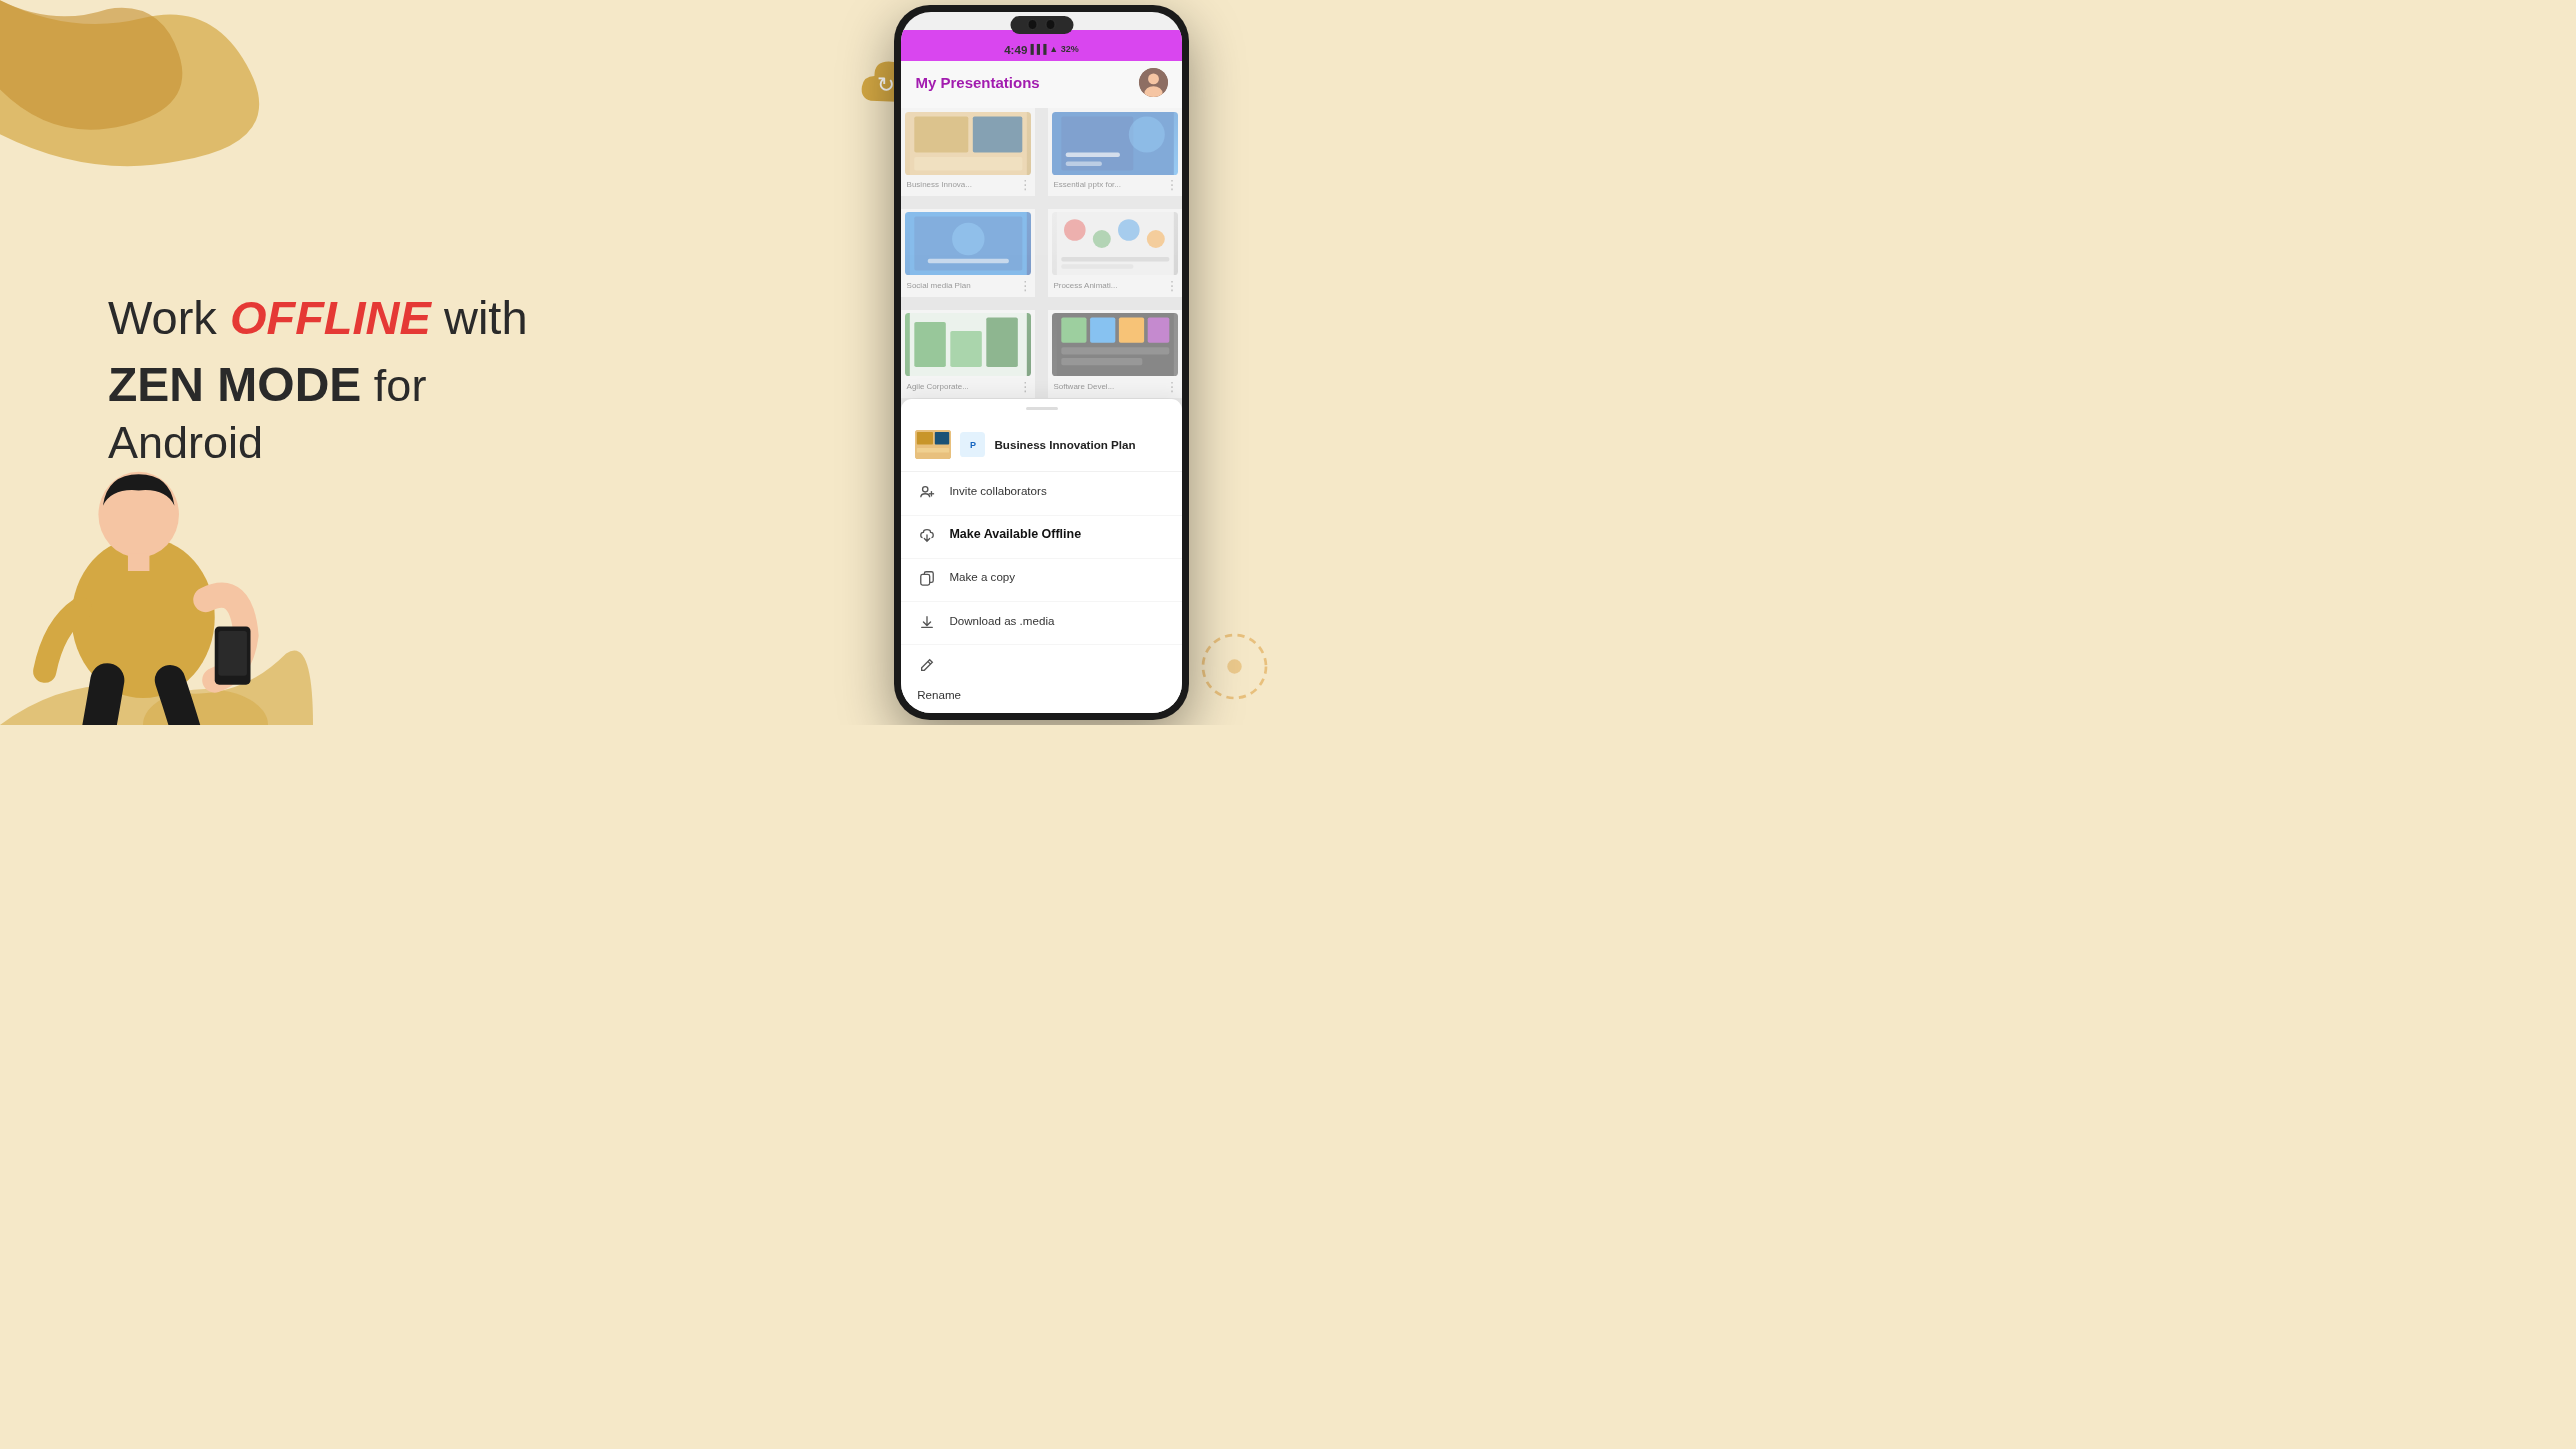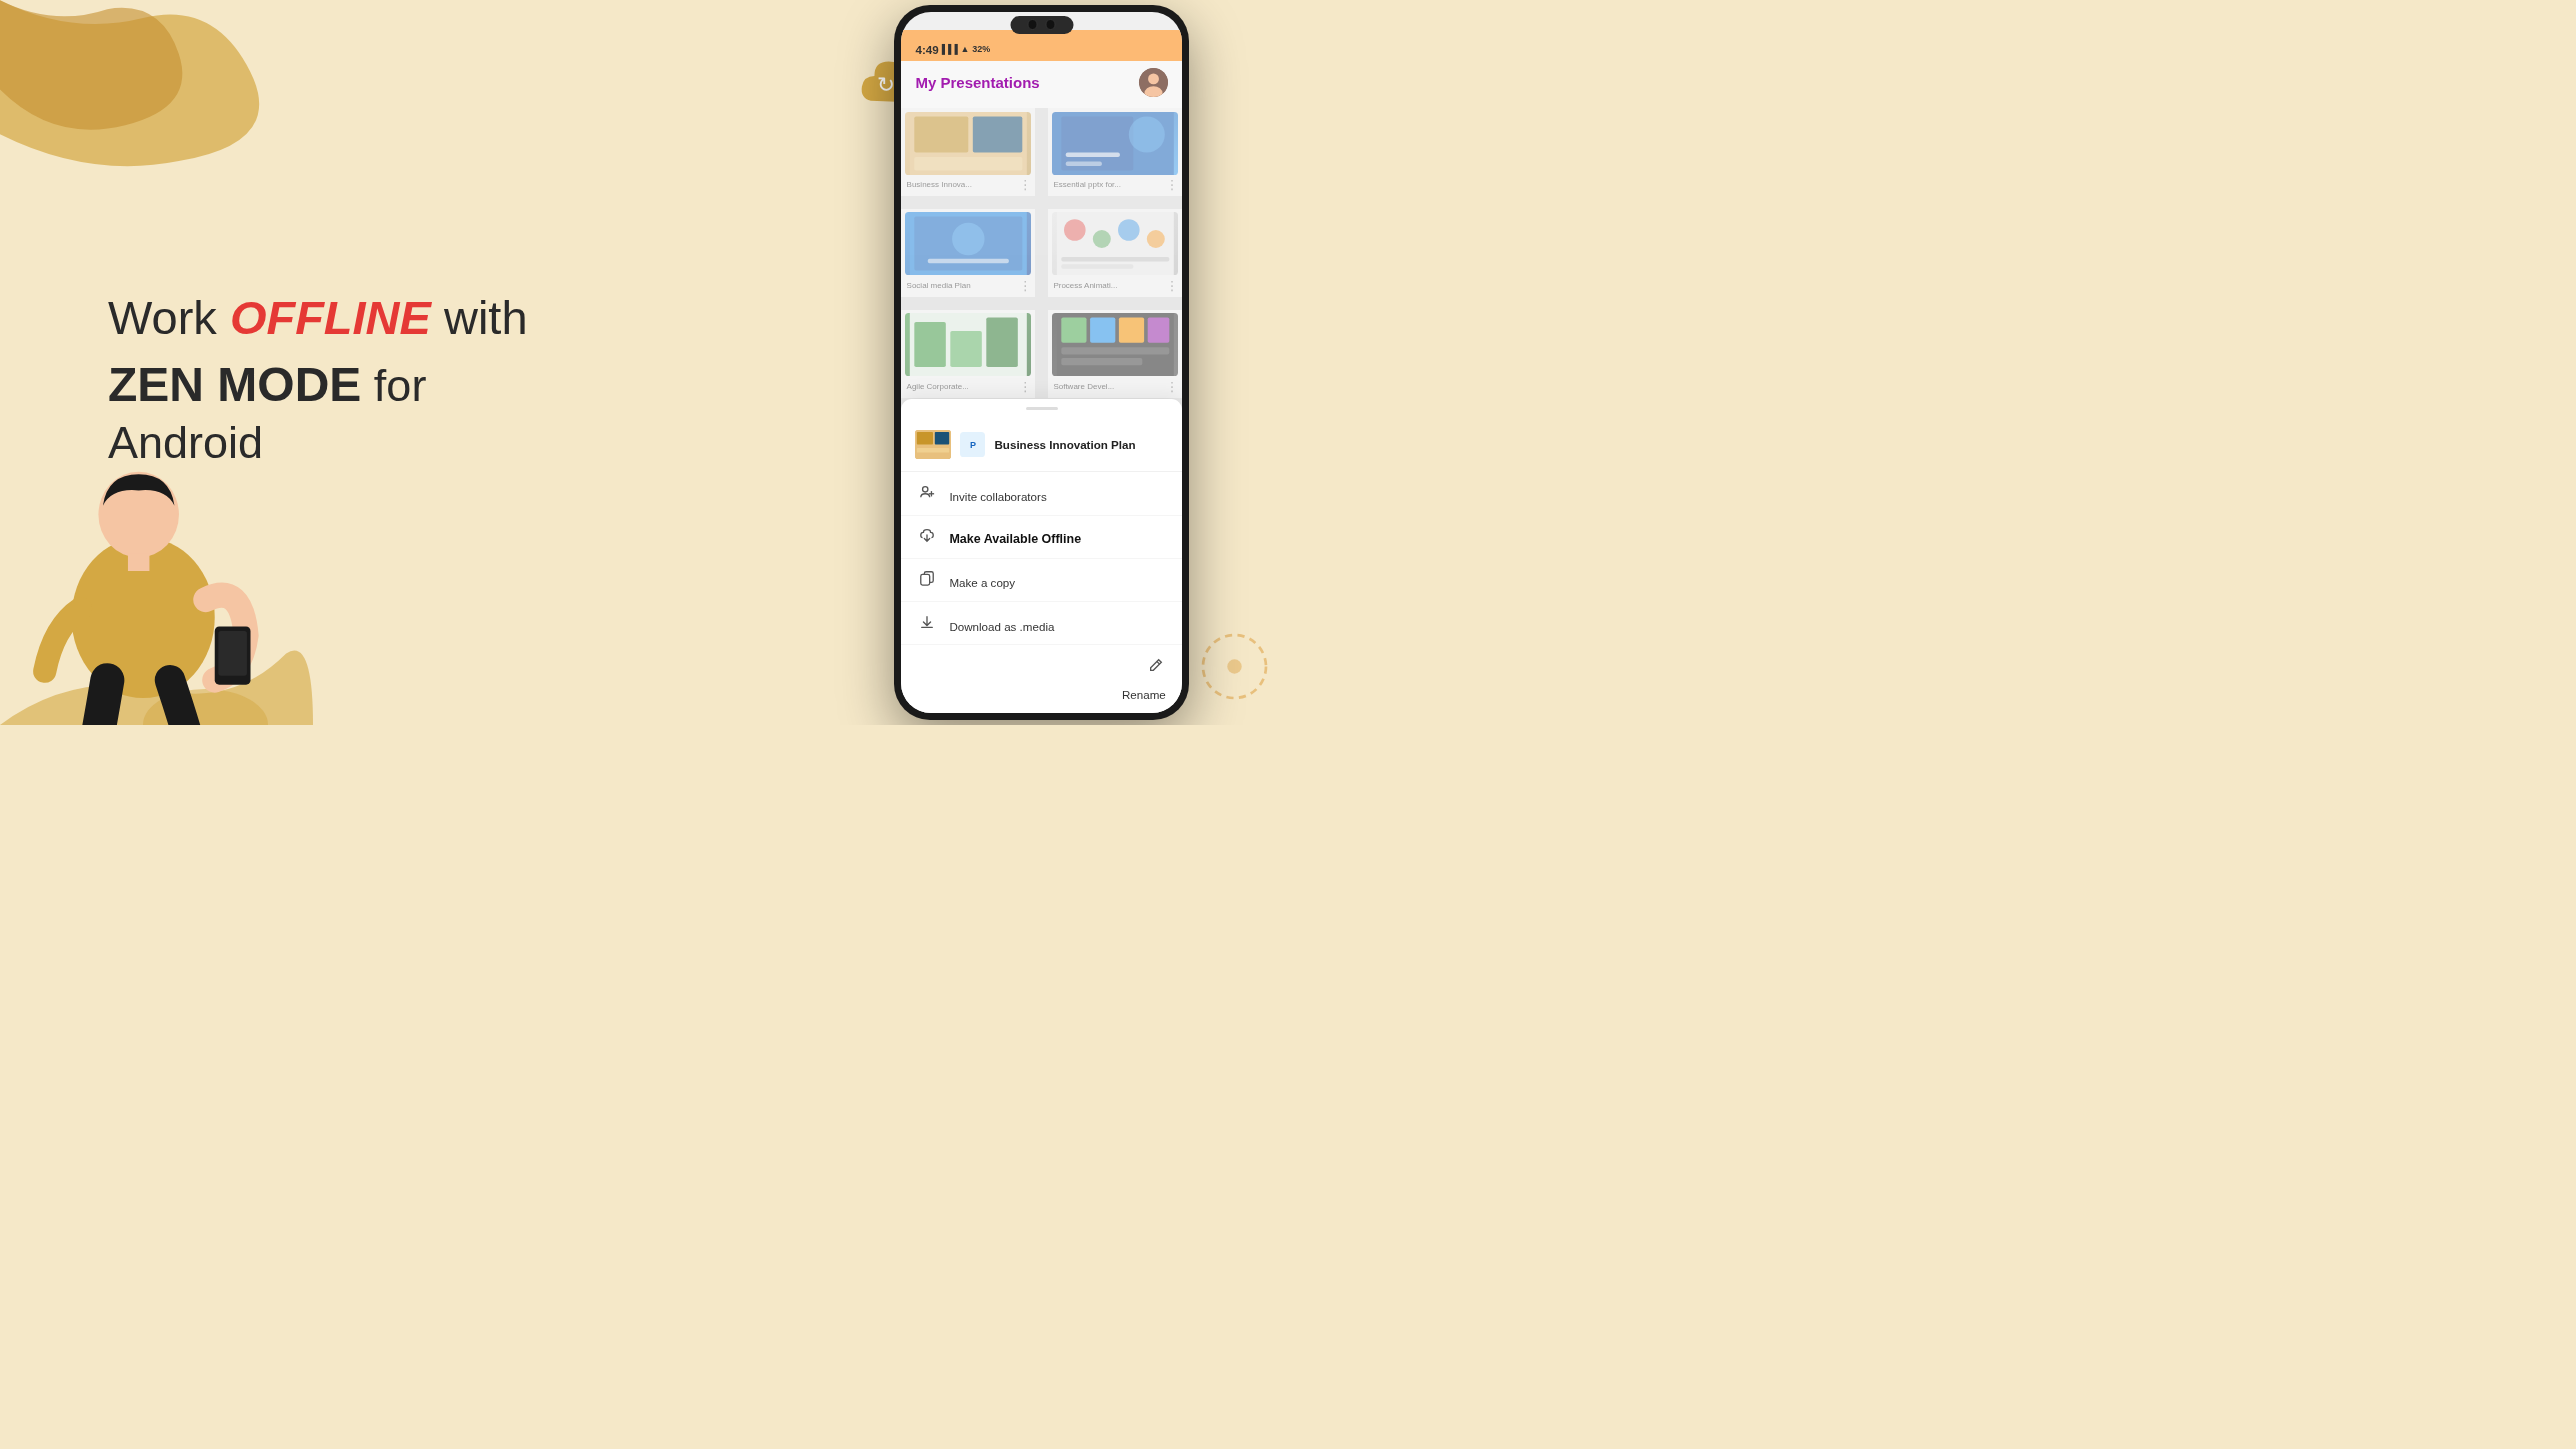--- a/index.html
+++ b/index.html
@@ -118,24 +118,24 @@
       width: 10.7px;
       height: 10.7px;
       background: #111;
       border-radius: 50%;
       border: 1.8px solid #333;
     }
 
     
     .status-bar {
       display: flex;
-      justify-content: flex-start;
+      justify-content: center;
       align-items: center;
       padding: 12.5px 14.3px 5.4px;
-      background: #fdba74;
+      background: #d946ef;
       font-size: 9.8px;
       font-weight: 600;
       color: #333;
       margin-top: 18px;
     }
 
     .status-time {
       font-weight: 700;
       font-size: 11.6px;
     }
@@ -259,21 +259,21 @@
     }
 
     .sheet-title {
       font-size: 11.6px;
       font-weight: 600;
       color: #222;
     }
 
     .sheet-item {
       display: flex;
-      align-items: flex-end;
+      align-items: flex-start;
       padding: 11.6px 16px;
       gap: 12.5px;
       border-bottom: 0.9px solid #f5f5f5;
       cursor: pointer;
     }
 
     .sheet-item-icon {
       color: #555;
       font-size: 14.3px;
       width: 19.7px;

